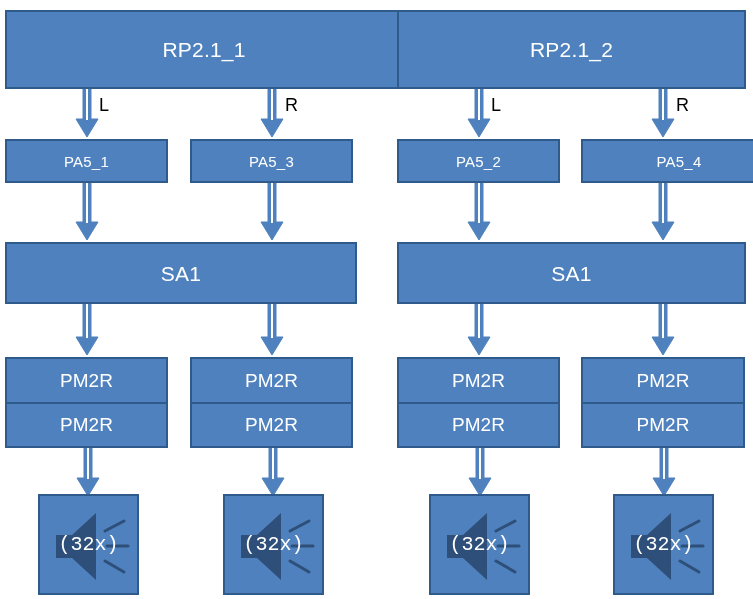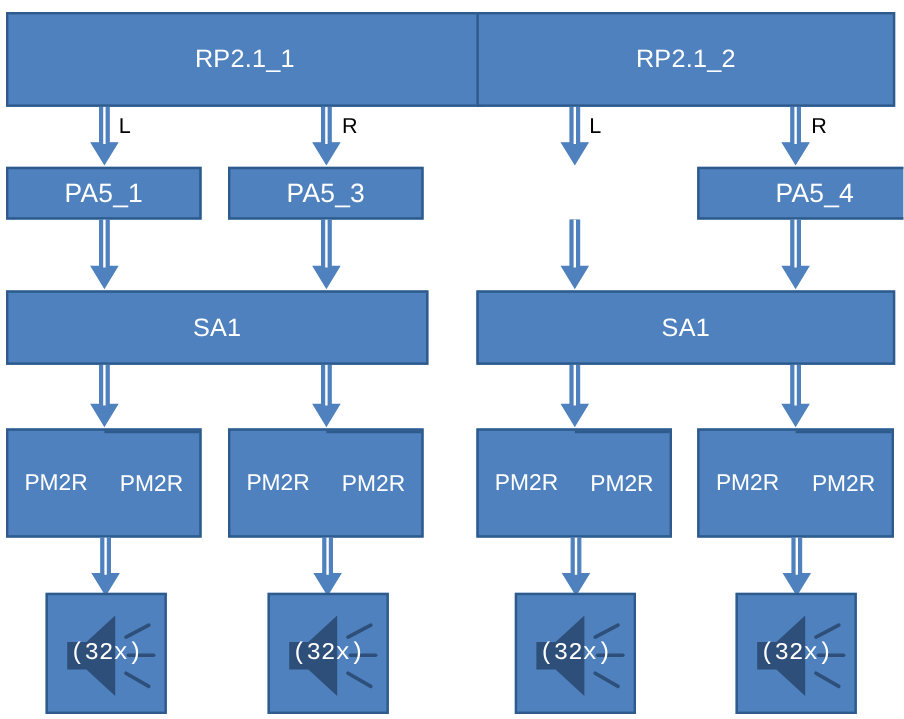--- a/index.html
+++ b/index.html
@@ -29,30 +29,30 @@
     color: #ffffff;
     display: flex;
     align-items: center;
     justify-content: center;
     font-size: 21px;
     line-height: 1;
     letter-spacing: 0.2px;
     white-space: nowrap;
     user-select: none;
   }
-  .node.small { font-size: 22px; }
+  .node.small { font-size: 15px; }
 
   
   .stack {
     position: absolute;
     box-sizing: border-box;
     border: 2px solid #2E5A8C;
     background: #4E81BD;
     display: flex;
-    flex-direction: row;
+    flex-direction: column;
   }
   .stack .cell {
     flex: 1 1 0;
     display: flex;
     align-items: center;
     justify-content: center;
     color: #ffffff;
     font-size: 19px;
     line-height: 1;
     white-space: nowrap;
@@ -247,20 +247,23 @@
   <div class="arrow" style="left:648px; top:89px; width:30px; height:50px;">
     <svg width="30" height="50" viewBox="0 0 30 50">
       <path d="M11,0 L19,0 L19,30 L26,30 L15,48 L4,30 L11,30 Z" fill="#4E81BD" stroke="#4E81BD" stroke-width="1"></path>
       <line x1="15" y1="0" x2="15" y2="31" stroke="#FFFFFF" stroke-width="2"></line>
     </svg>
   </div>
   <div class="edge-label" style="left:676px; top:96px;">
     <span>R</span>
   </div>
 
+  <div class="node small" style="left:397px; top:139px; width:163px; height:44px;">
+    <span>PA5_2</span>
+  </div>
 
   <div class="node small" style="left:581px; top:139px; width:196px; height:44px;">
     <span>PA5_4</span>
   </div>
 
   <div class="arrow" style="left:464px; top:183px; width:30px; height:59px;">
     <svg width="30" height="59" viewBox="0 0 30 59">
       <path d="M11,0 L19,0 L19,39 L26,39 L15,57 L4,39 L11,39 Z" fill="#4E81BD" stroke="#4E81BD" stroke-width="1"></path>
       <line x1="15" y1="0" x2="15" y2="40" stroke="#FFFFFF" stroke-width="2"></line>
     </svg>

